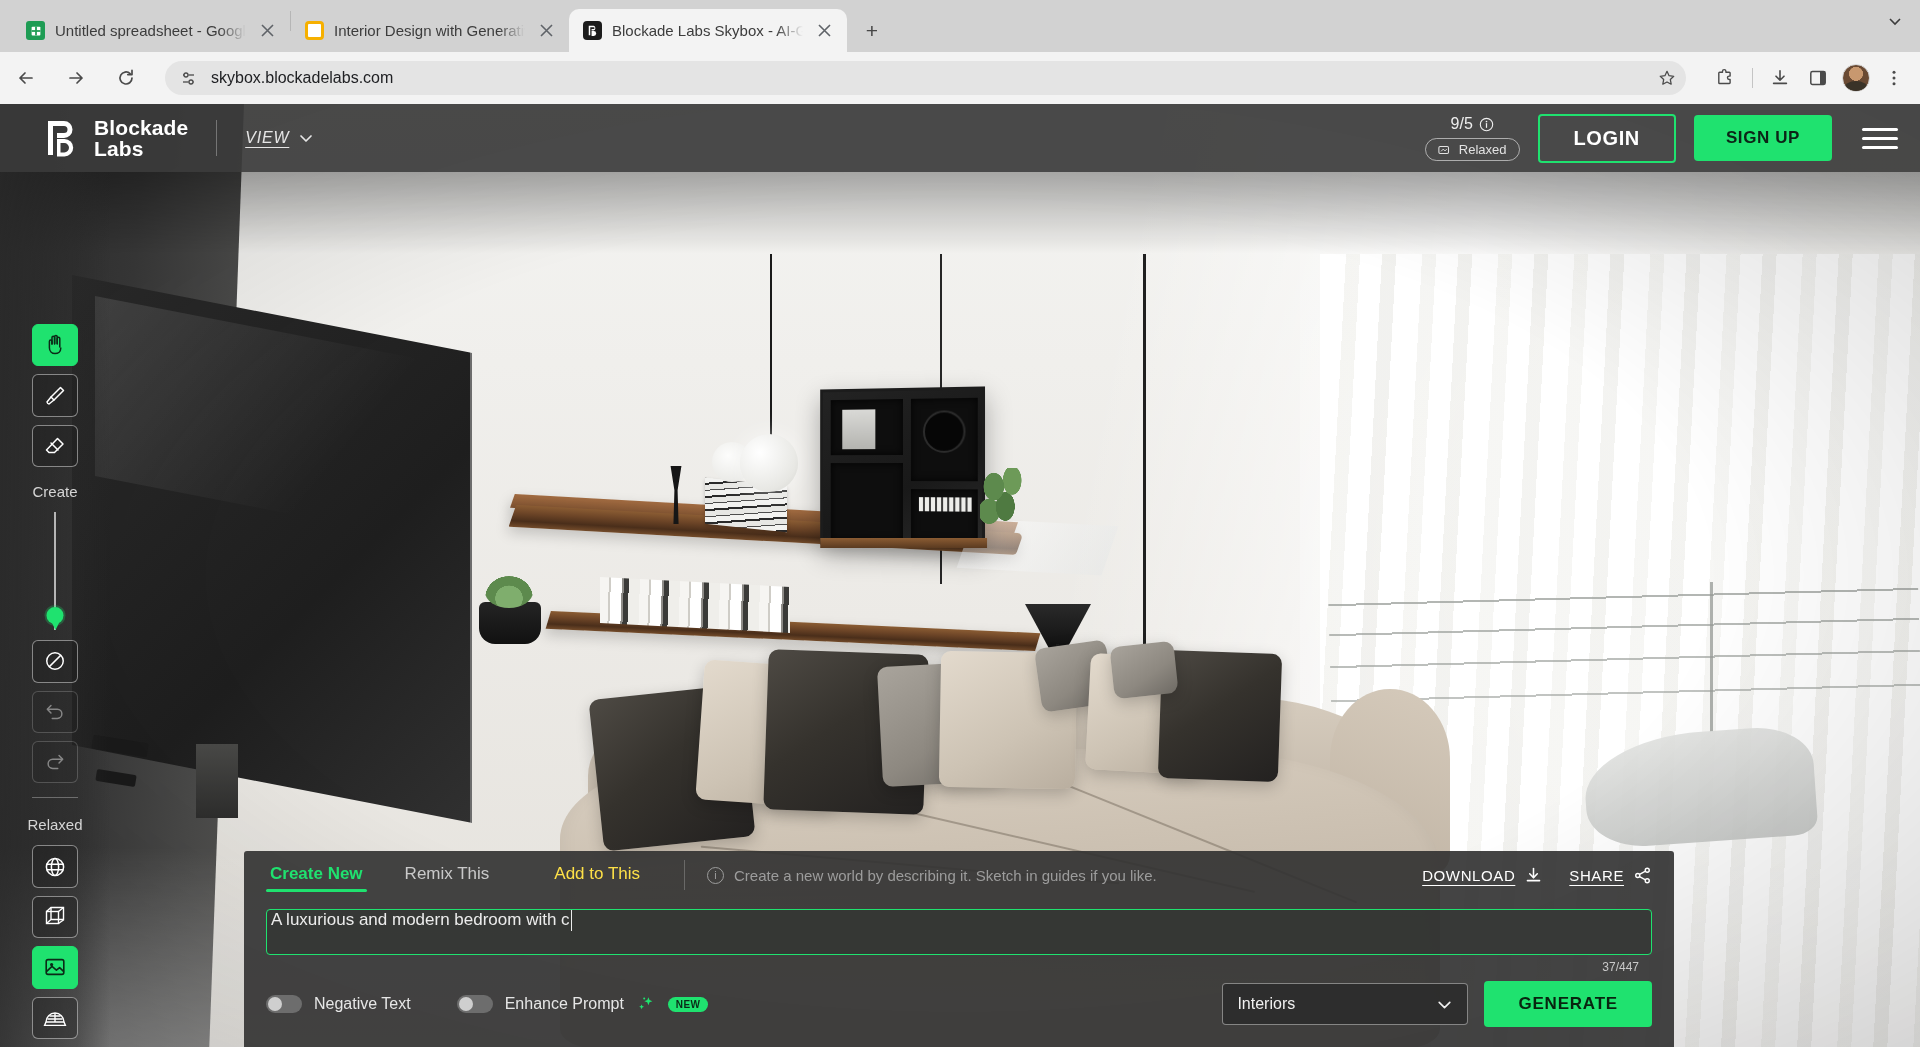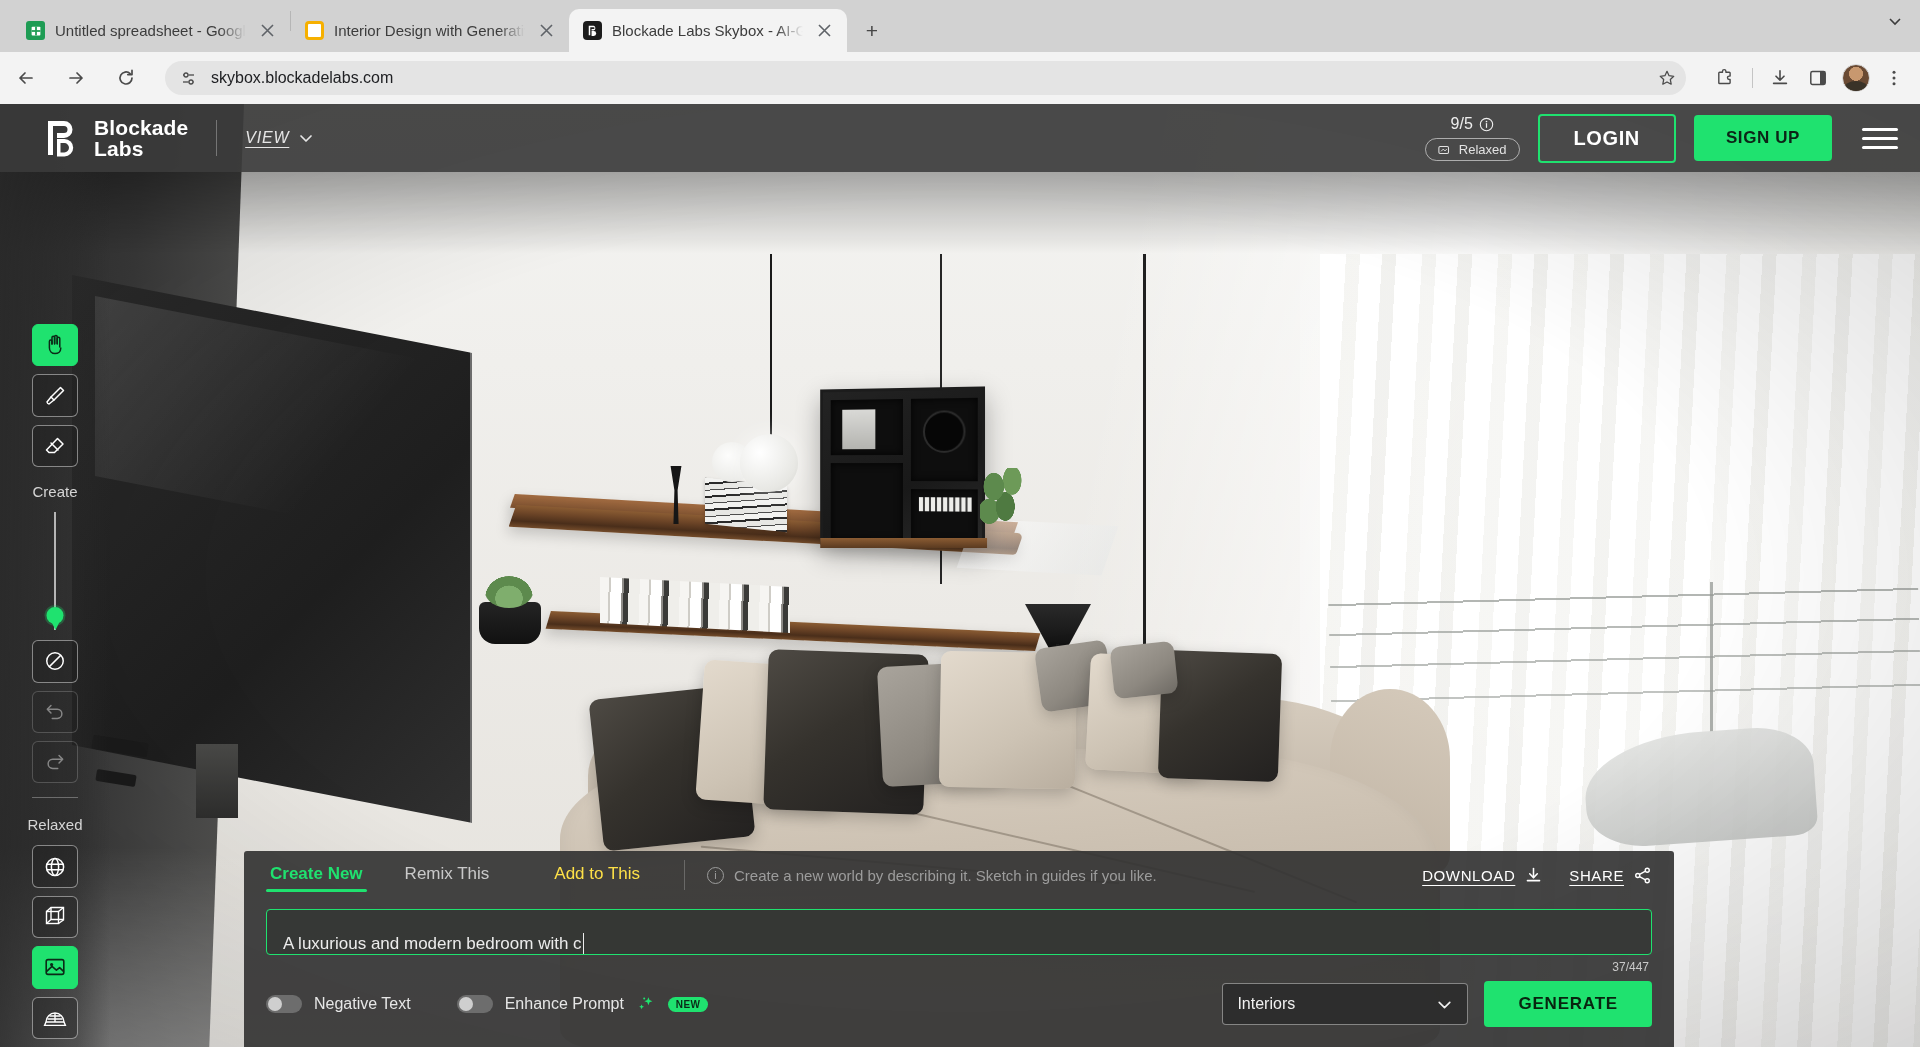--- a/index.html
+++ b/index.html
@@ -491,31 +491,31 @@
     display: flex; align-items: center; gap: 9px;
     color: #fff; font-size: 15px; letter-spacing: .6px;
   }
   .act .lbl { text-decoration: underline; text-underline-offset: 4px; }
 
   .prompt-box {
     border: 1px solid #1fe26f;
     border-radius: 4px;
     background: rgba(45,50,46,.55);
     height: 46px;
-    display: flex; align-items: flex-end;
-    padding: 0 16px;
+    display: flex; align-items: flex-start;
+    padding: 0 4px;
     position: relative;
   }
   .prompt-text { color: #ececec; font-size: 17px; white-space: nowrap; }
   .caret {
     display: inline-block; width: 1px; height: 21px;
     background: #ececec; vertical-align: -4px; margin-left: 1px;
   }
   .counter {
-    position: absolute; right: 2px; top: 50px;
+    position: absolute; right: 12px; top: 50px;
     color: #c9c9c9; font-size: 12px;
   }
 
   .panel-row3 {
     display: flex; align-items: center; margin-top: 26px; gap: 8px;
   }
   .toggle-wrap { display: flex; align-items: center; gap: 12px; margin-right: 38px; }
   .toggle {
     width: 36px; height: 18px; border-radius: 10px;
     background: #6d6d6d; position: relative;

